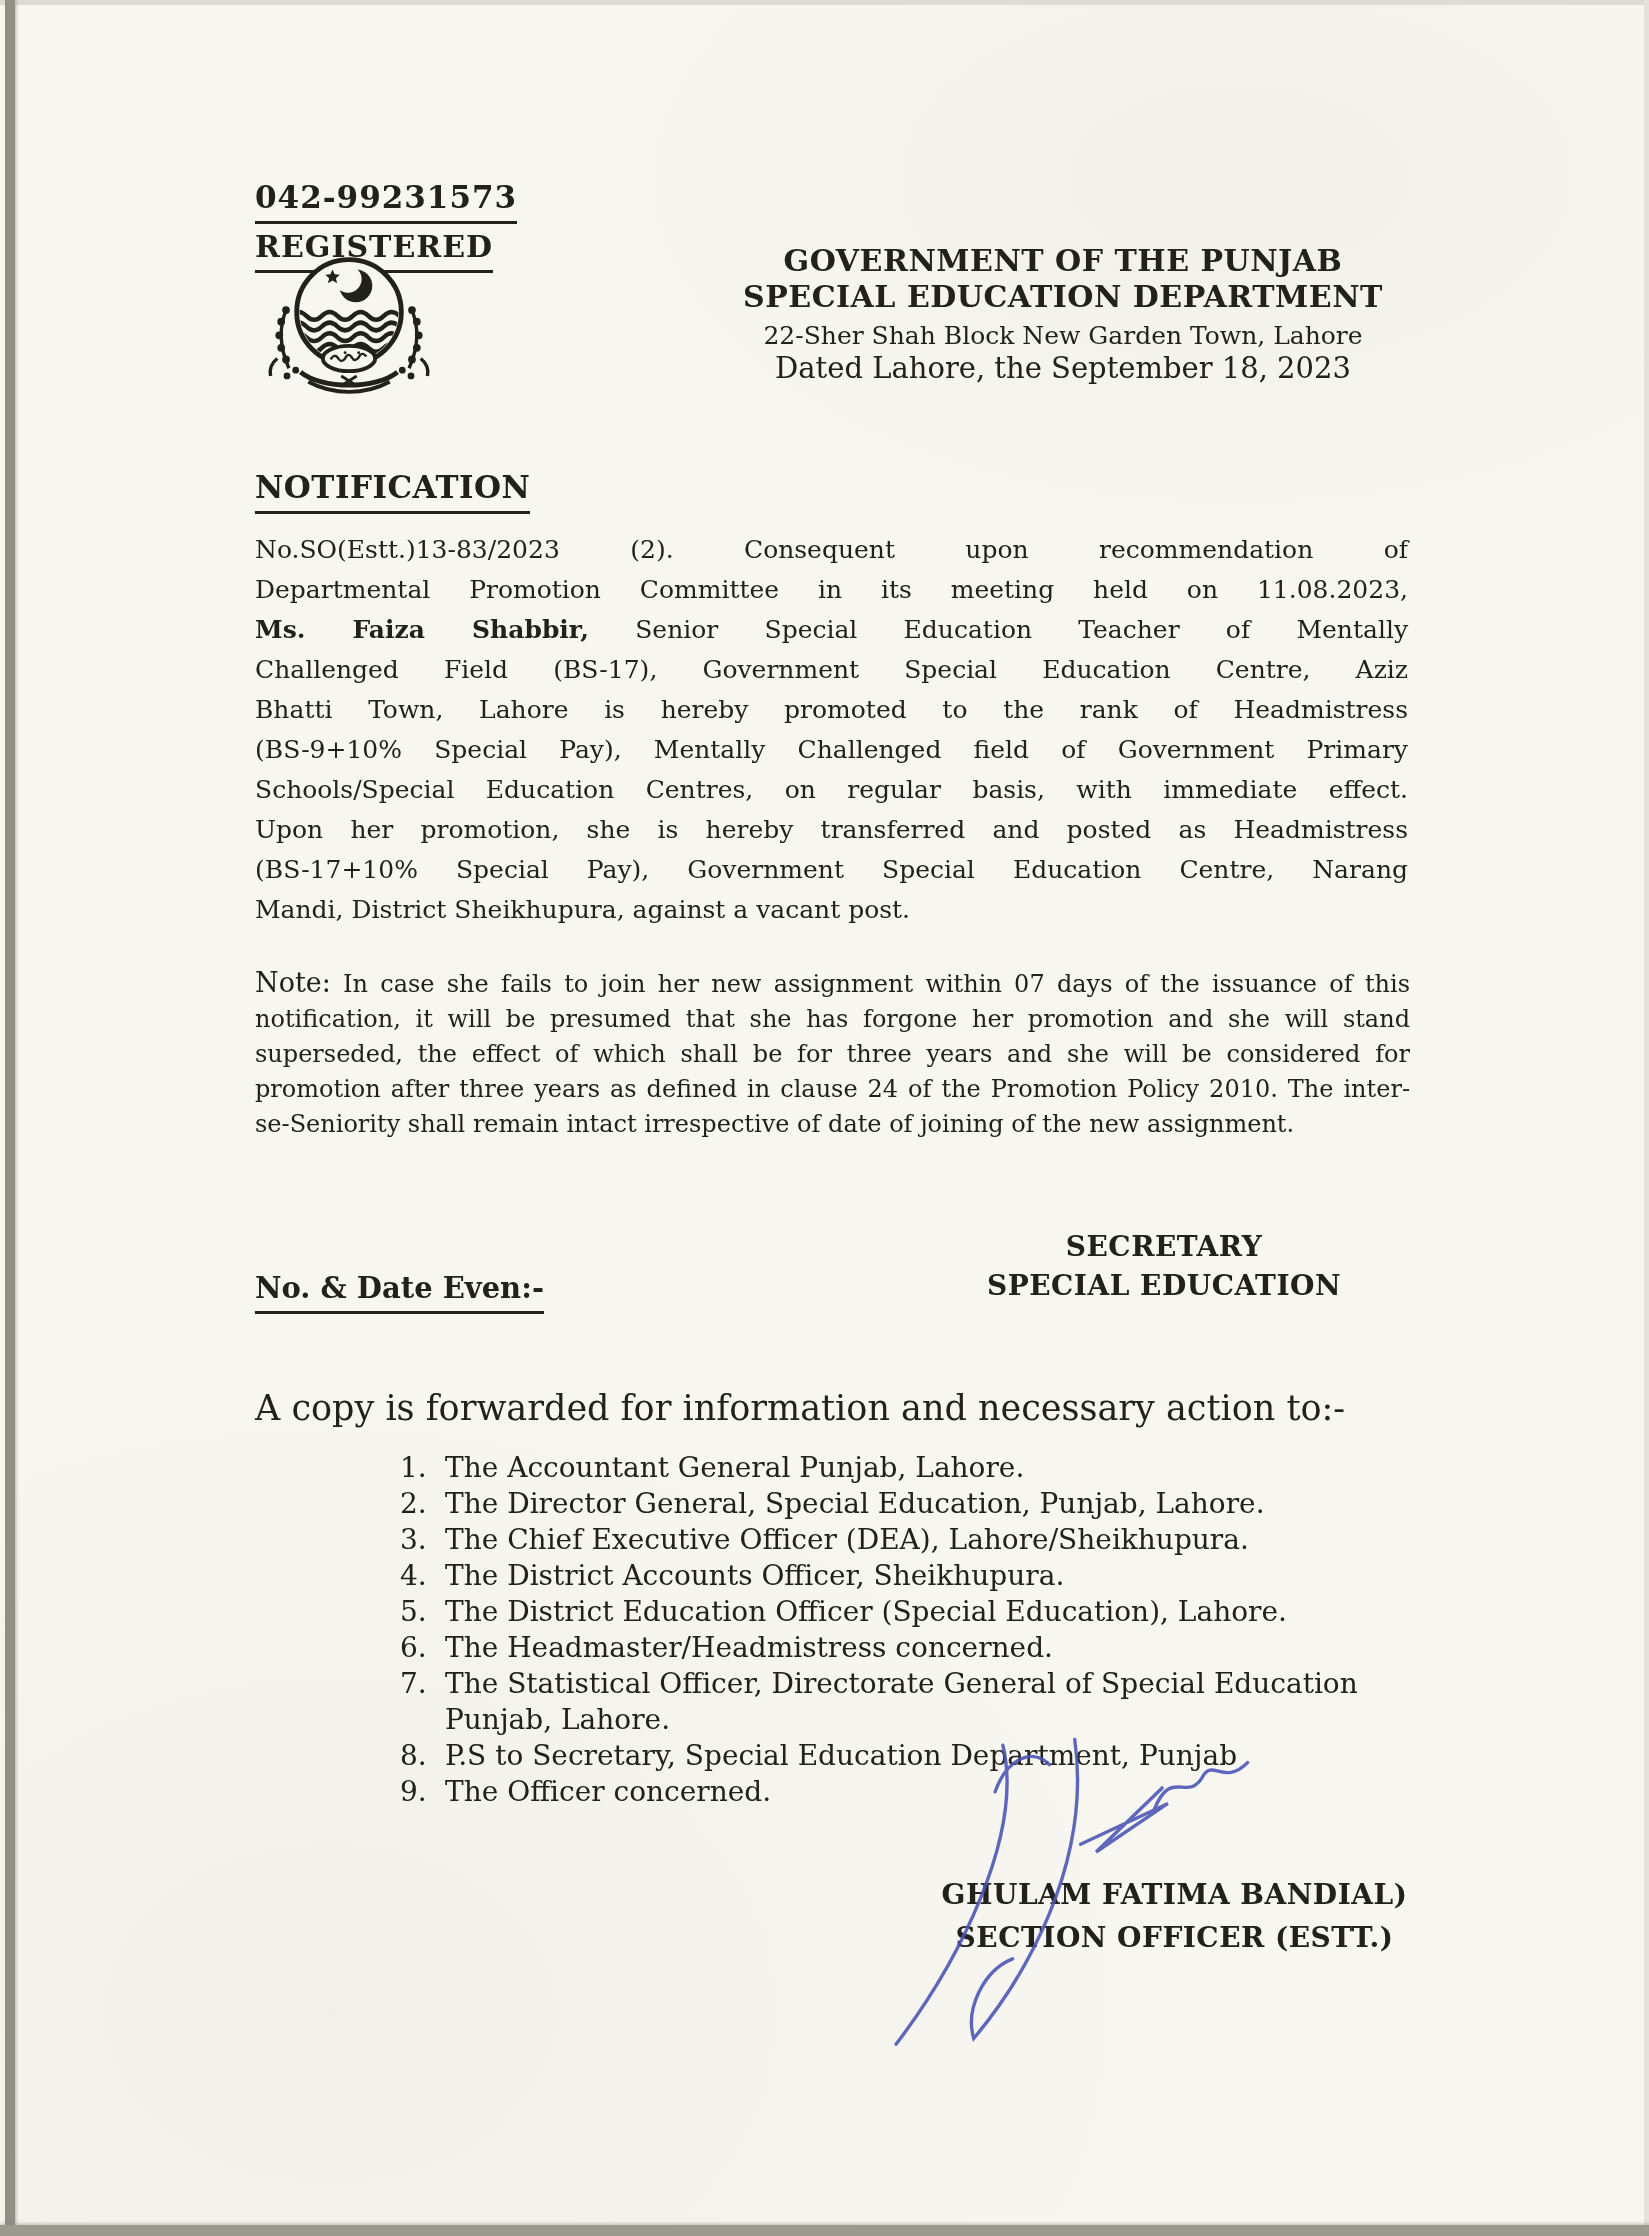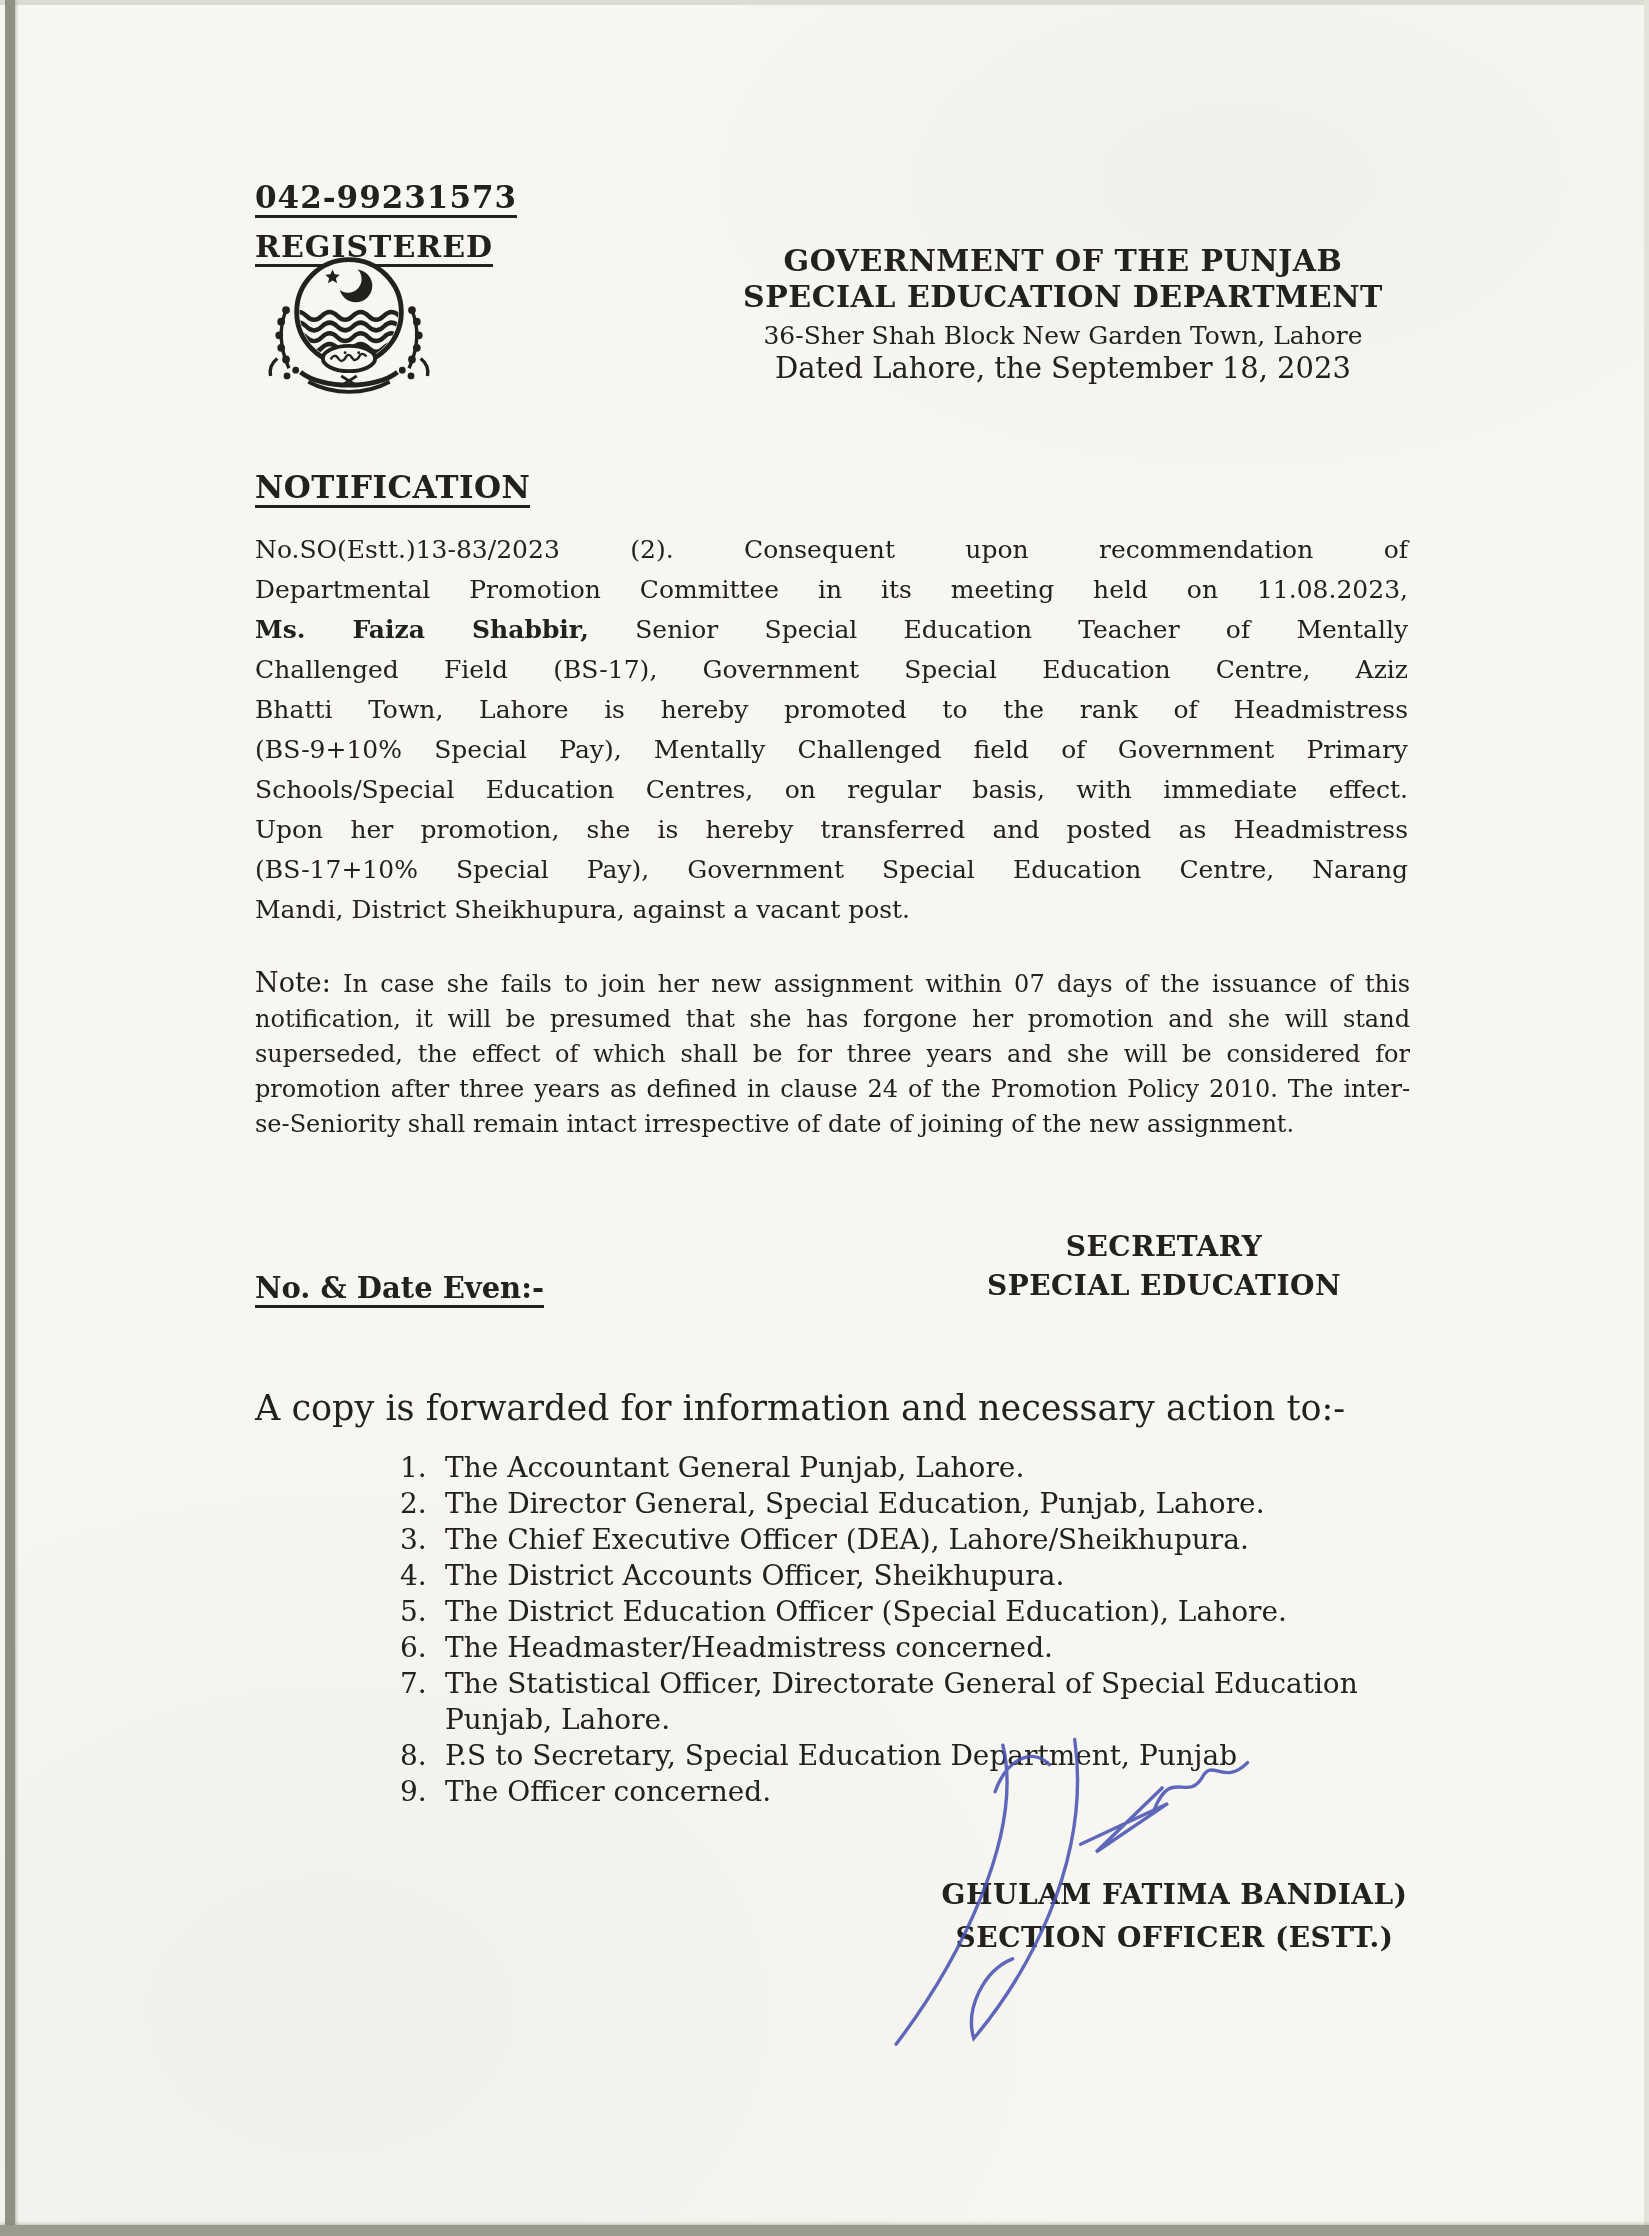--- a/index.html
+++ b/index.html
@@ -17,21 +17,21 @@
     background:
       radial-gradient(ellipse 873px 485px at 75% 8%, rgba(120,120,110,0.05), transparent 70%),
       radial-gradient(ellipse 1164px 873px at 20% 90%, rgba(120,120,105,0.05), transparent 70%);
   }
   .abs{position:absolute;}
   .edge-left{left:4.9px;top:0;width:9.7px;height:100%;background:#909085;box-shadow:1.9px 0 2.9px rgba(130,130,120,.5);}
   .edge-bottom{left:0;bottom:0;width:100%;height:11.6px;background:#9a9a8f;box-shadow:0 -1.9px 2.9px rgba(130,130,120,.4);}
   .edge-top{left:0;top:0;width:100%;height:4.9px;background:#dcdbd4;}
   .edge-right{right:0;top:0;width:5.8px;height:100%;background:#e3e2db;}
 
-  .u{border-bottom:3.9px solid #23211c;padding-bottom:0;display:inline-block;}
+  .u{border-bottom:3.9px solid #23211c;padding-bottom:6px;display:inline-block;}
   .bold{font-weight:bold;}
 
   .phone{left:255px;top:179px;font-size:31px;font-weight:bold;letter-spacing:1px;}
   .registered{left:255px;top:229px;font-size:30px;font-weight:bold;letter-spacing:1px;}
 
   .emblem{left:252px;top:250px;width:194px;height:155px;}
 
   .header-block{left:670px;top:243px;width:786px;text-align:center;}
   .header-block .org{font-size:30px;font-weight:bold;letter-spacing:0.5px;line-height:36px;}
   .header-block .addr{font-size:25px;margin-top:6.8px;line-height:27px;}
@@ -121,21 +121,21 @@
 
     <ellipse cx="100" cy="112" rx="27" ry="13" fill="#f7f6f1" stroke="#23211c" stroke-width="4"></ellipse>
     <path d="M 81,113 q 4,-7 8,-1 q 3,5 7,0 q 3,-7 7,-1 q 3,5 7,0 q 3,-7 8,-1" fill="none" stroke="#23211c" stroke-width="2.5"></path>
     <circle cx="96" cy="106" r="1.5" fill="#23211c"></circle>
       <circle cx="110" cy="106" r="1.5" fill="#23211c"></circle>
   </svg>
 
   <div class="abs header-block">
     <div class="org">GOVERNMENT OF THE PUNJAB</div>
     <div class="org">SPECIAL EDUCATION DEPARTMENT</div>
-    <div class="addr">36-Sher Shah Block New Garden Town, Lahore</div>
+    <div class="addr">22-Sher Shah Block New Garden Town, Lahore</div>
     <div class="dated">Dated Lahore, the September 18, 2023</div>
   </div>
 
   <div class="abs notif"><span class="u">NOTIFICATION</span></div>
 
   <div class="abs body-block">
     <div class="jline">No.SO(Estt.)13-83/2023 (2). Consequent upon recommendation of</div>
     <div class="jline">Departmental Promotion Committee in its meeting held on 11.08.2023,</div>
     <div class="jline"><span class="bold">Ms. Faiza Shabbir,</span><span> Senior Special Education Teacher of Mentally</span></div>
     <div class="jline">Challenged Field (BS-17), Government Special Education Centre, Aziz</div>

